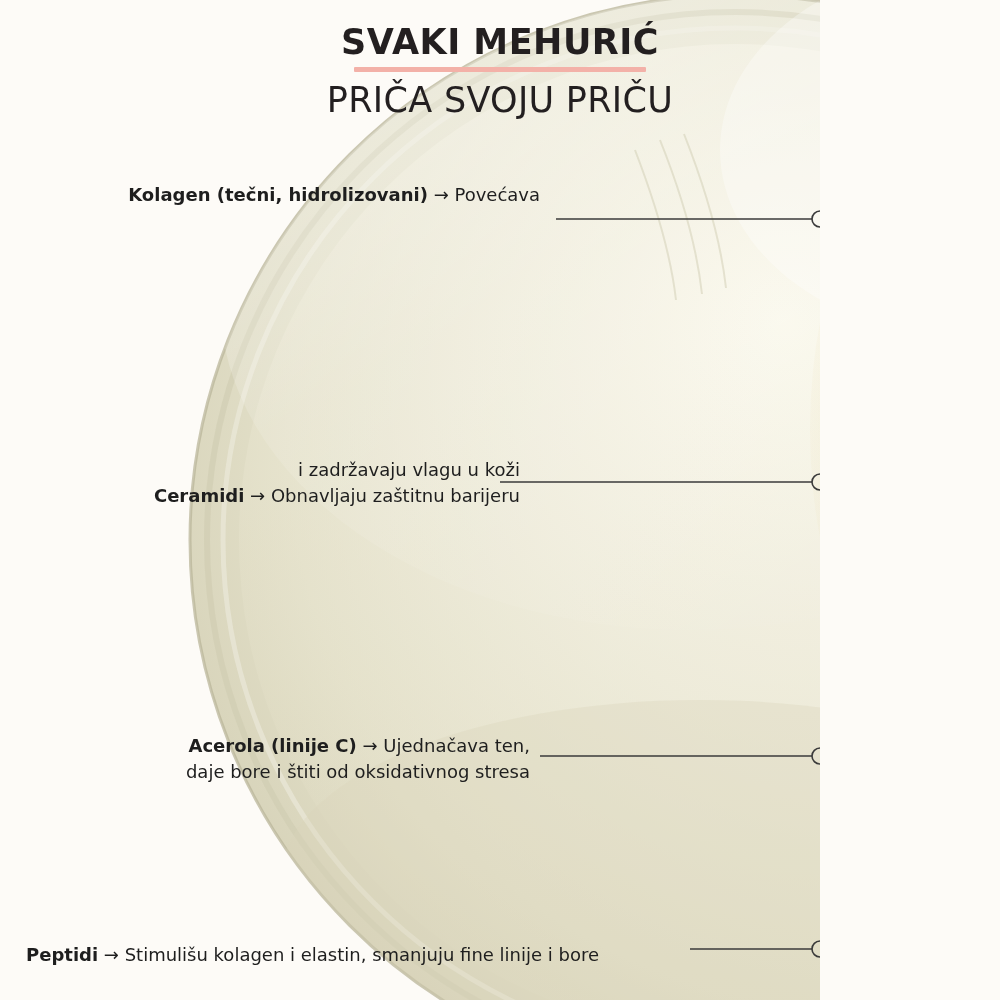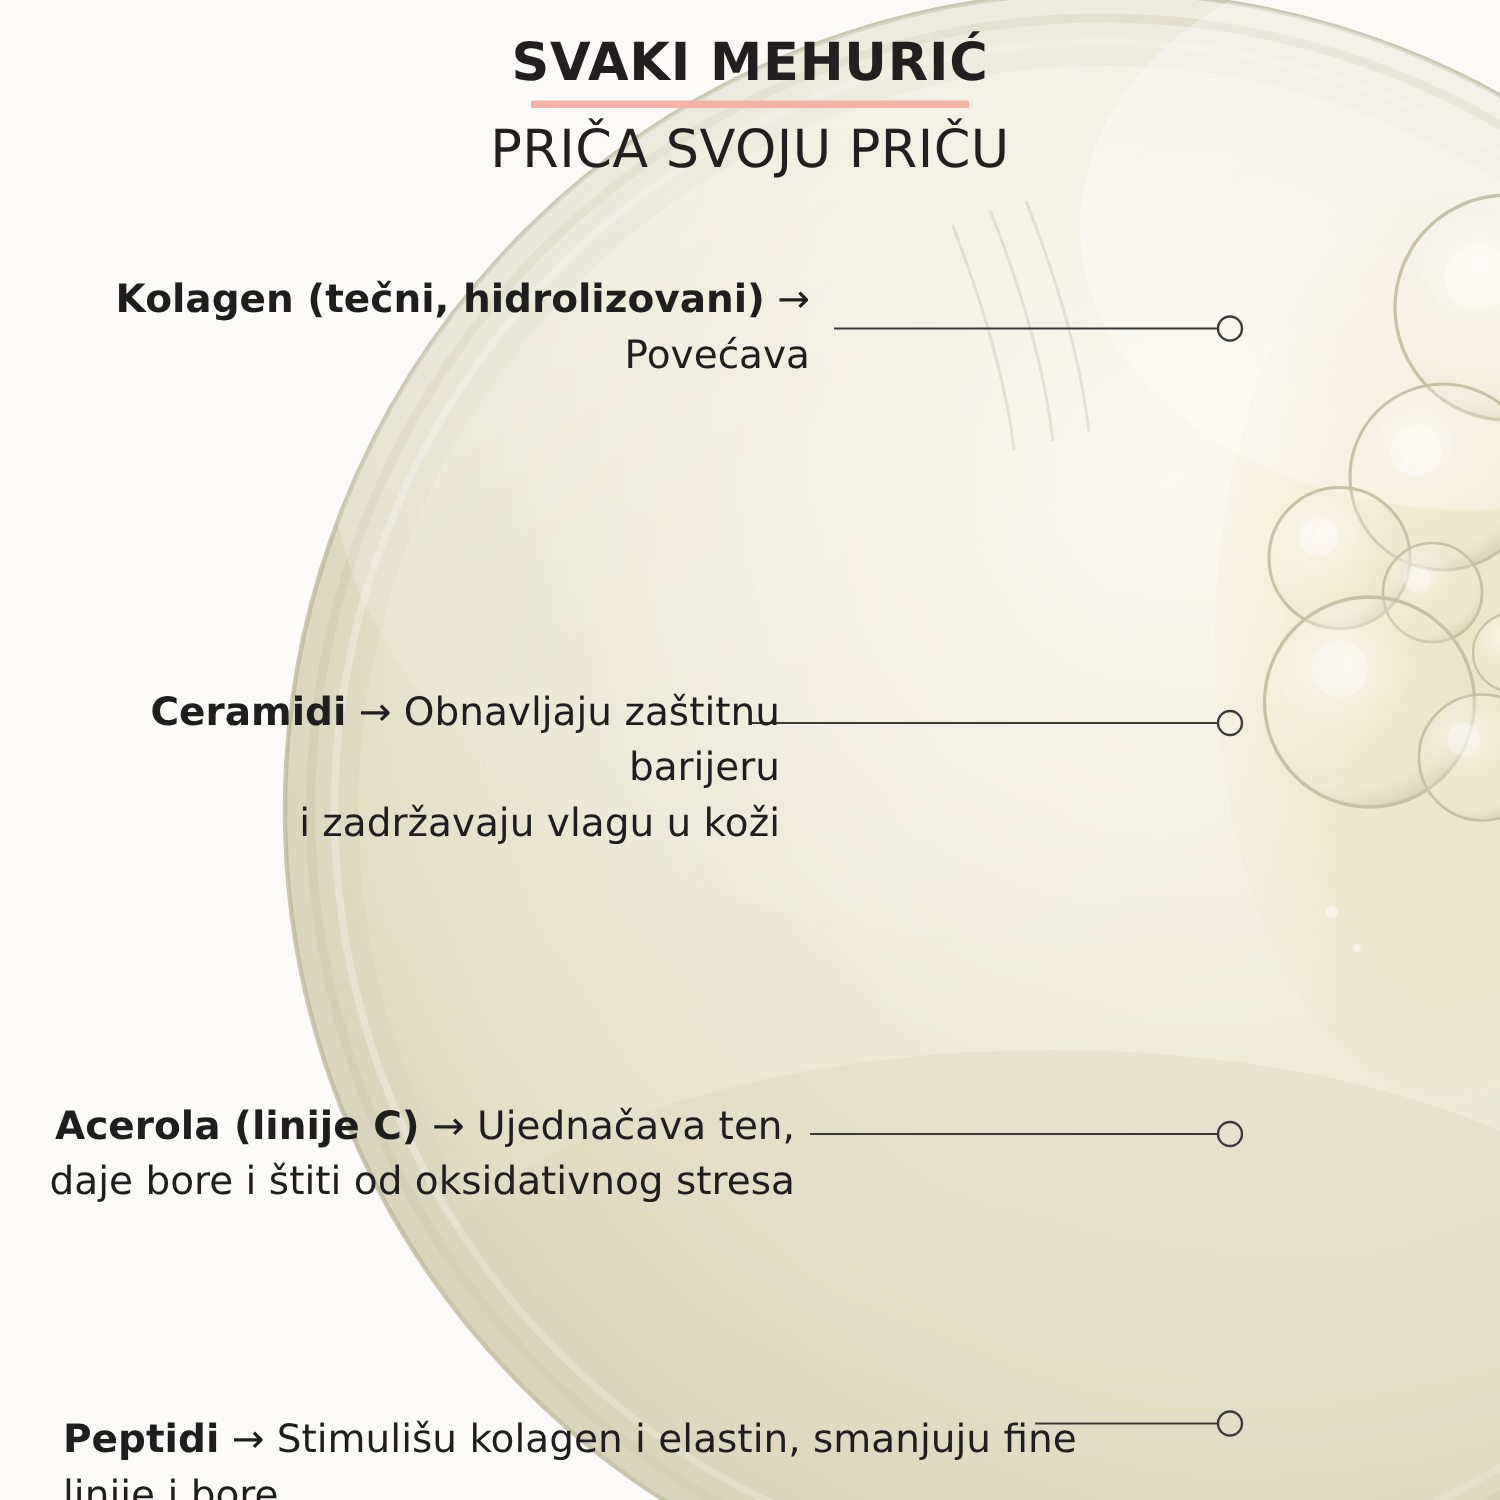--- a/index.html
+++ b/index.html
@@ -2,21 +2,21 @@
 <html><head>
 <meta charset="utf-8">
 <style>
   html, body {
     margin: 0;
     padding: 0;
     background: #fdfbf7;
   }
   #canvas {
     position: relative;
-    width: 1000px;
+    width: 820px;
     height: 1000px;
     overflow: hidden;
     background: #c4b5fd;
     font-family: "DejaVu Sans", "Liberation Sans", sans-serif;
   }
 
   
   .photo {
     position: absolute;
     left: 0; top: 0;
@@ -58,30 +58,30 @@
     margin-top: 7px;
     line-height: 1.2;
   }
 
   
   .callout {
     position: absolute;
     z-index: 35;
     text-align: right;
     color: #1e1e1e;
-    font-size: 26px;
+    font-size: 18px;
     line-height: 1.42;
   }
   .callout .txt { display: block; }
   .callout b { font-weight: 700; }
 
   .c1 { left: 30px; top: 182px; width: 510px; }
   .c2 { left: 20px; top: 457px; width: 500px; }
   .c3 { left: 20px; top: 733px; width: 510px; }
-  .c4 { left: 0px;  top: 942px; width: 700px; text-align: left; padding-left: 26px; margin-left: 16px; }
+  .c4 { left: 0px;  top: 942px; width: 700px; text-align: left; padding-left: 26px; }
 
   
   .connectors {
     position: absolute;
     left: 0; top: 0;
     width: 1000px; height: 1000px;
     z-index: 30;
     pointer-events: none;
   }
 </style>
@@ -198,22 +198,22 @@
       <circle cx="820" cy="756" r="8"></circle>
       <circle cx="820" cy="949" r="8"></circle>
     </g>
   </svg>
 
   <div class="callout c1">
     <span class="txt"><b>Kolagen (tečni, hidrolizovani)</b> → Povećava</span>
   </div>
 
   <div class="callout c2">
+    <span class="txt">i zadržavaju vlagu u koži</span>
     <span class="txt"><b>Ceramidi</b> → Obnavljaju zaštitnu barijeru</span>
-    <span class="txt">i zadržavaju vlagu u koži</span>
   </div>
 
   <div class="callout c3">
     <span class="txt"><b>Acerola (linije C)</b> → Ujednačava ten,</span>
     <span class="txt">daje bore i štiti od oksidativnog stresa</span>
   </div>
 
   <div class="callout c4">
     <span class="txt"><b>Peptidi</b> → Stimulišu kolagen i elastin, smanjuju fine linije i bore</span>
   </div>

